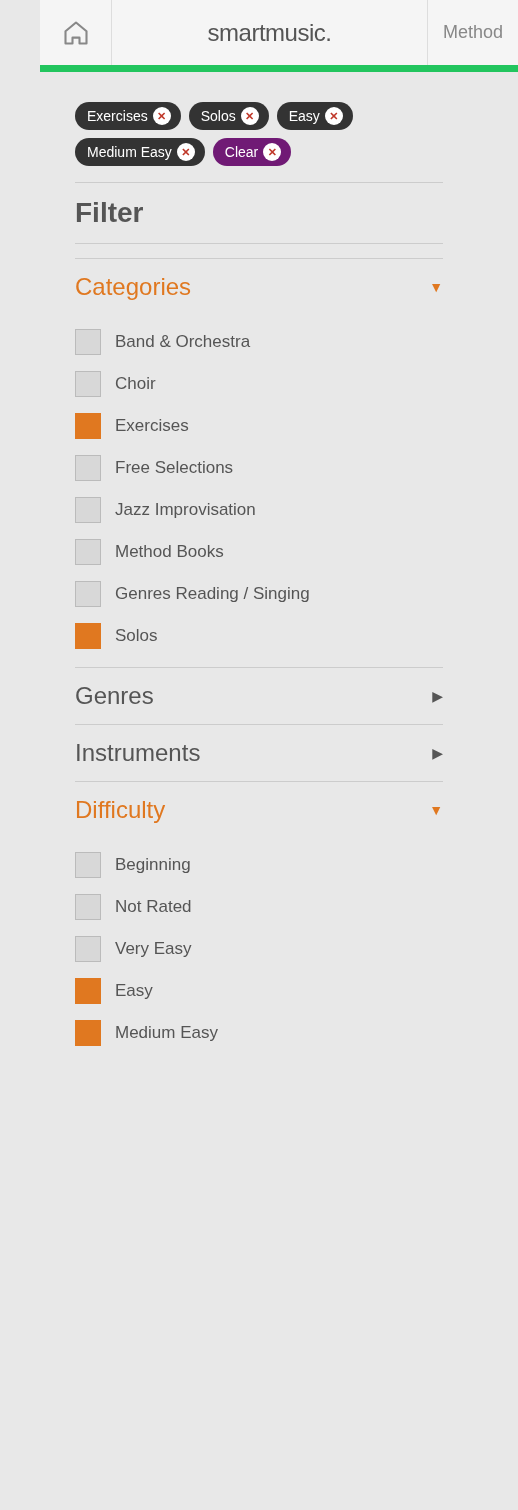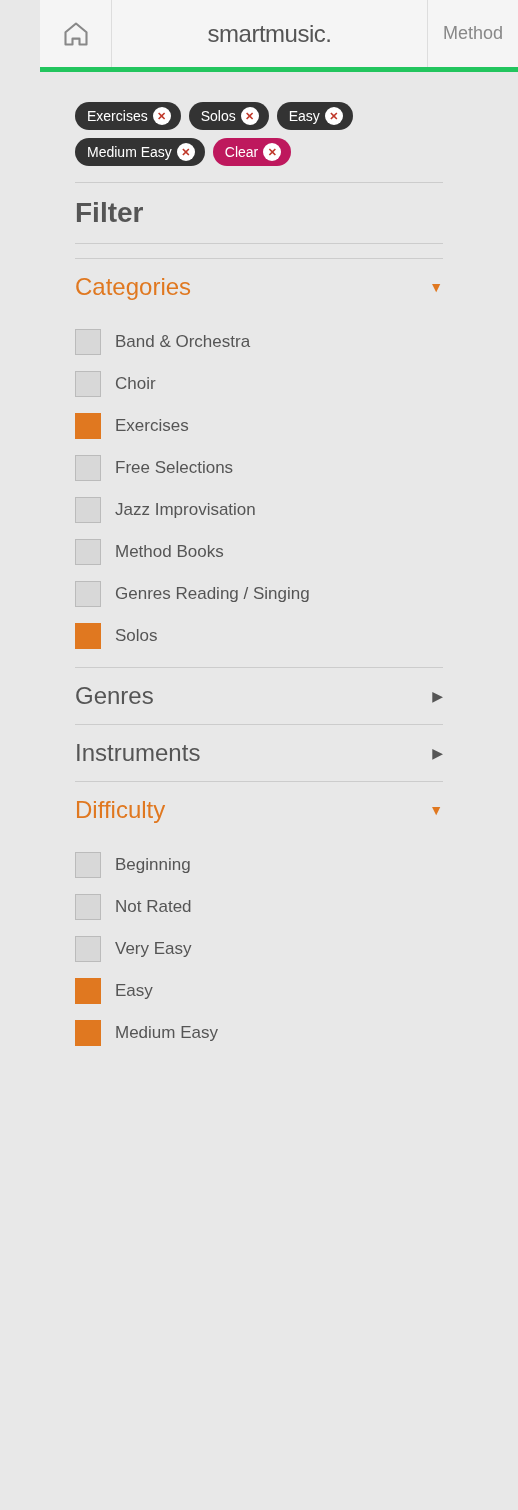--- a/index.html
+++ b/index.html
@@ -9,21 +9,21 @@
       background: #e8e8e8;
       font-family: 'Helvetica Neue', Helvetica, Arial, sans-serif;
       color: #444;
     }
 
     
     .header {
       display: flex;
       height: 72px;
       background: #f5f5f5;
-      border-bottom: 5px solid #22c55e;
+      border-bottom: 7px solid #22c55e;
       margin-left: 40px;
     }
     .header-home {
       width: 72px;
       display: flex;
       align-items: center;
       justify-content: center;
       border-right: 1px solid #ddd;
     }
     .header-home svg {
@@ -72,21 +72,21 @@
       align-items: center;
       gap: 5px;
       background: #333;
       color: #fff;
       border-radius: 20px;
       padding: 5px 10px 5px 12px;
       font-size: 14px;
       cursor: pointer;
     }
     .filter-tag.clear-tag {
-      background: #be185d;
+      background: #701a75;
     }
     .filter-tag .tag-x {
       display: inline-flex;
       align-items: center;
       justify-content: center;
       width: 18px;
       height: 18px;
       border-radius: 50%;
       background: #fff;
       color: #c0392b;

